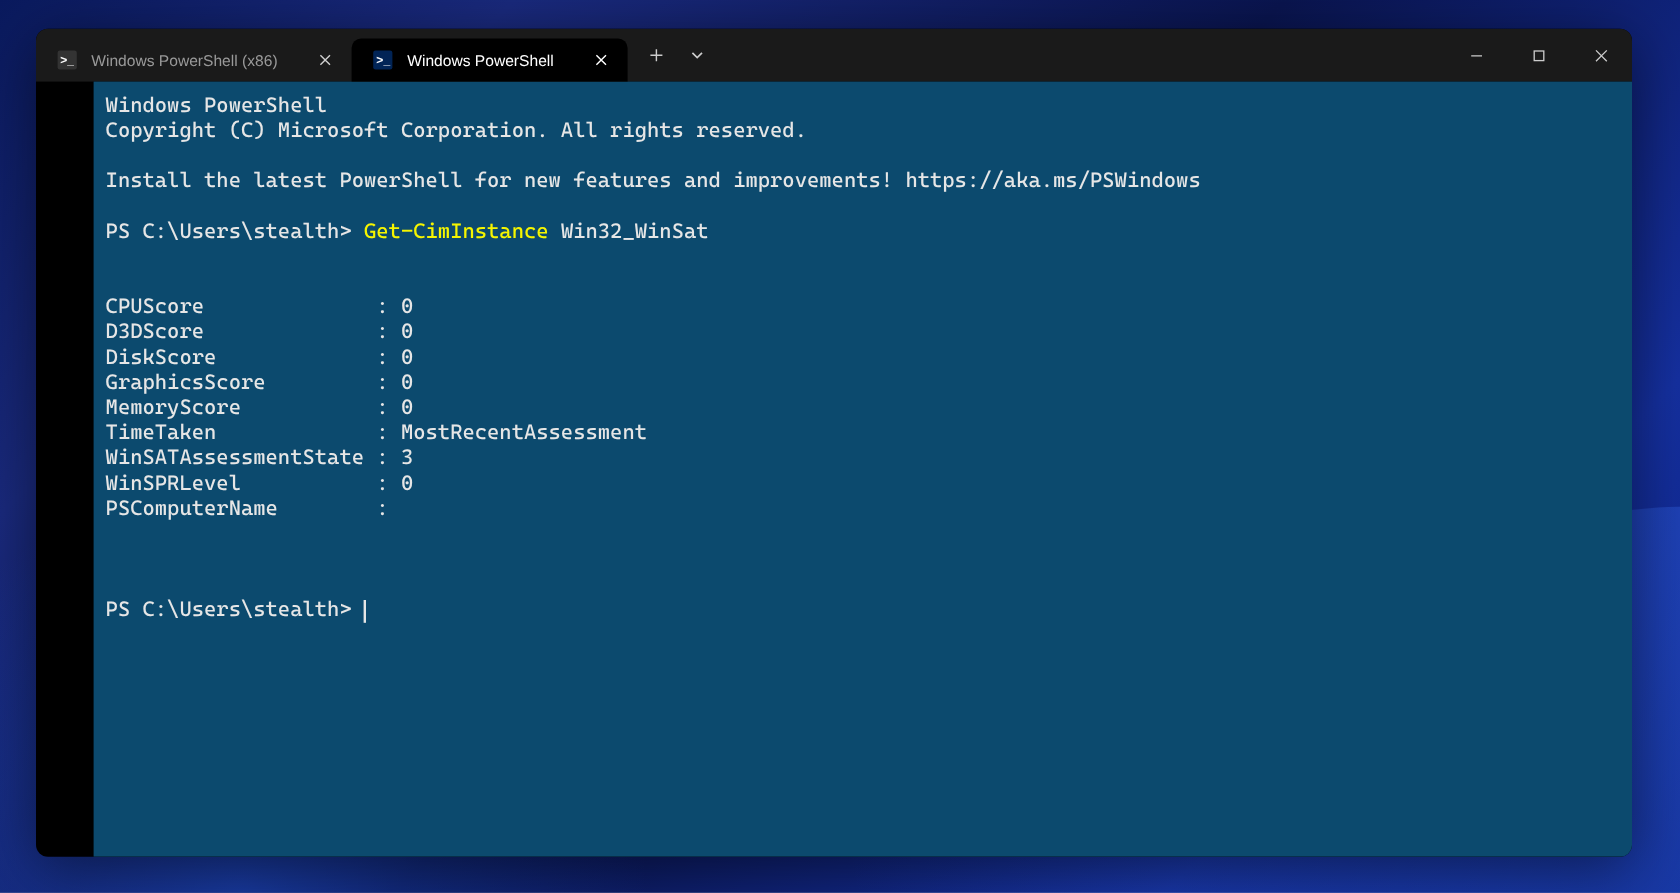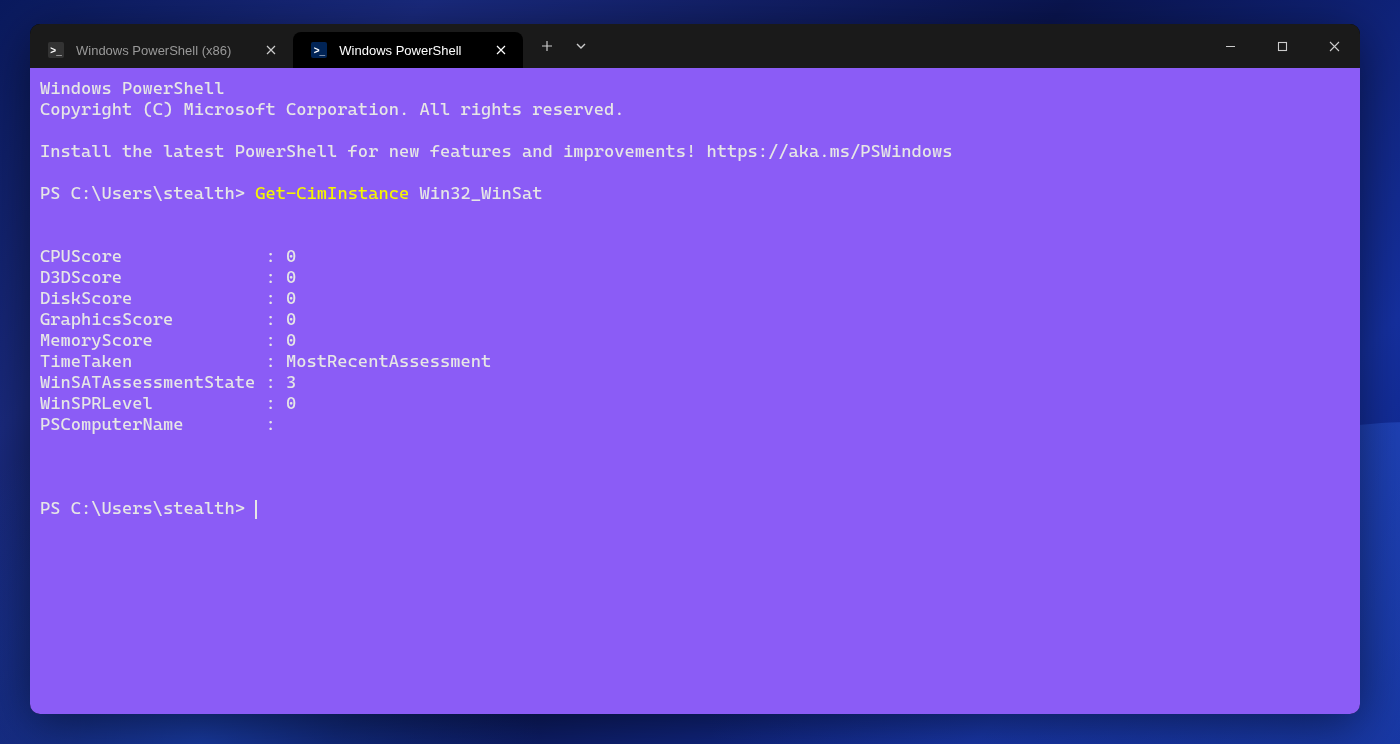--- a/index.html
+++ b/index.html
@@ -140,28 +140,29 @@
     .win-btn {
       width: 52px;
       display: flex;
       align-items: center;
       justify-content: center;
       color: #cccccc;
     }
 
     .terminal {
       flex: 1;
-      background: #8b5cf6;
+      background: #0c4a6e;
       padding: 10px 10px;
       font-family: 'Cascadia Mono', 'Consolas', monospace;
       font-size: 17.5px;
       line-height: 1.2;
       color: #e6e6e6;
       white-space: pre;
       overflow: hidden;
+      margin-left: 48px;
     }
     .cmd-yellow {
       color: #f5f500;
     }
     .cursor {
       display: inline-block;
       width: 2px;
       height: 19px;
       background: #e6e6e6;
       vertical-align: text-bottom;

